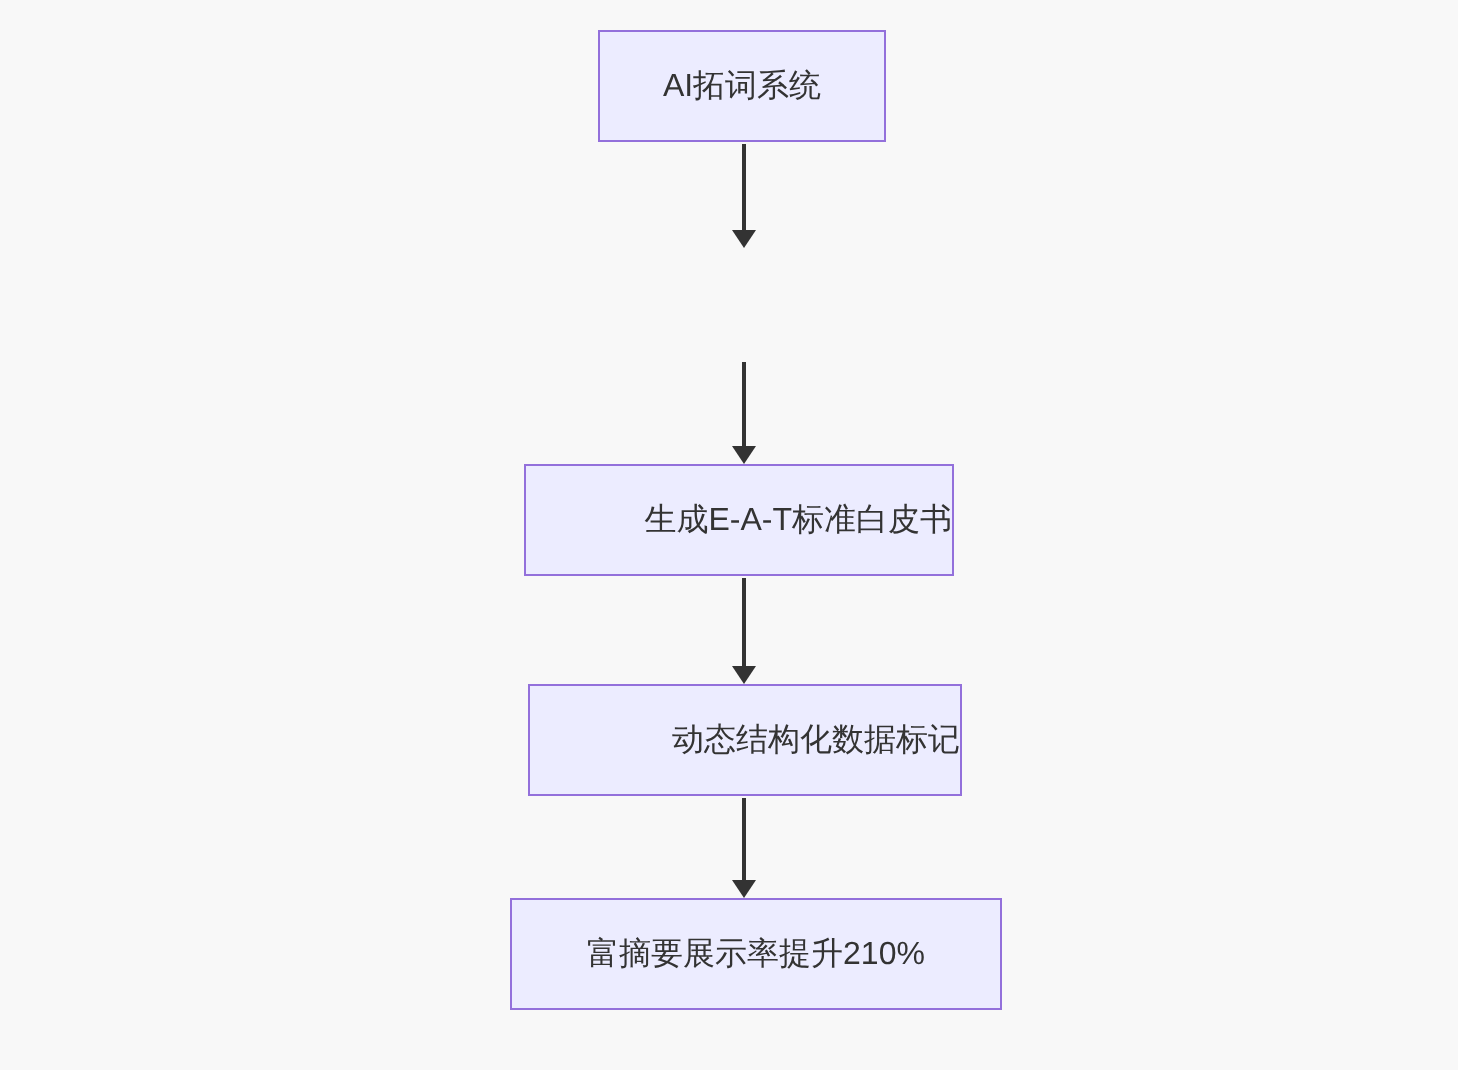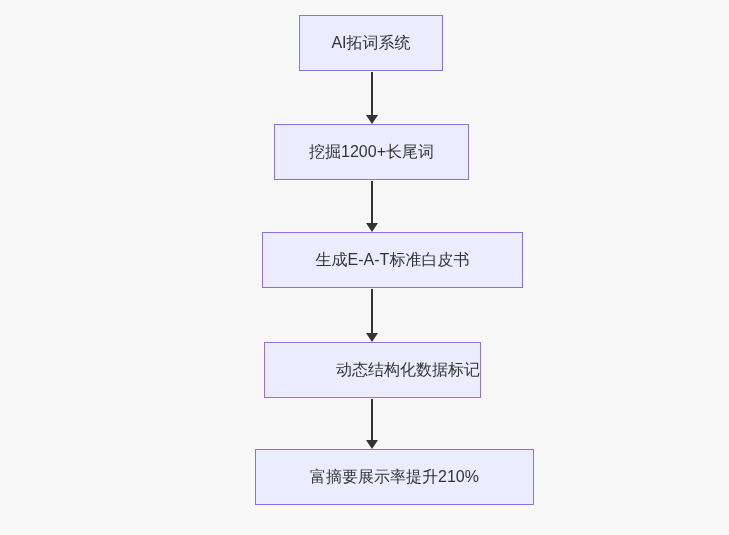--- a/index.html
+++ b/index.html
@@ -65,44 +65,41 @@
 
   <div class="node" style="left:299px; top:15px; width:144px;">
     <span class="node-label">AI拓词系统</span>
   </div>
 
   <div class="arrow" style="left:372px; top:72px; height:52px;">
     <div class="arrow-line"></div>
     <div class="arrow-head"></div>
   </div>
 
-  <div class="node" style="left:274px; top:124px; width:195px;">
-    <span class="node-label">挖掘1200+长尾词</span>
-  </div>
 
   <div class="arrow" style="left:372px; top:181px; height:51px;">
     <div class="arrow-line"></div>
     <div class="arrow-head"></div>
   </div>
 
-  <div class="node" style="left:262px; top:232px; width:261px;">
+  <div class="node" style="left:262px; top:232px; width:215px;justify-content:flex-end;">
     <span class="node-label">生成E-A-T标准白皮书</span>
   </div>
 
   <div class="arrow" style="left:372px; top:289px; height:53px;">
     <div class="arrow-line"></div>
     <div class="arrow-head"></div>
   </div>
 
   <div class="node" style="left:264px; top:342px; width:217px;justify-content:flex-end;">
     <span class="node-label">动态结构化数据标记</span>
   </div>
 
   <div class="arrow" style="left:372px; top:399px; height:50px;">
     <div class="arrow-line"></div>
     <div class="arrow-head"></div>
   </div>
 
-  <div class="node" style="left:255px; top:449px; width:279px;">
+  <div class="node" style="left:255px; top:449px; width:246px;">
     <span class="node-label">富摘要展示率提升210%</span>
   </div>
 
 </div>
 
 </body></html>

